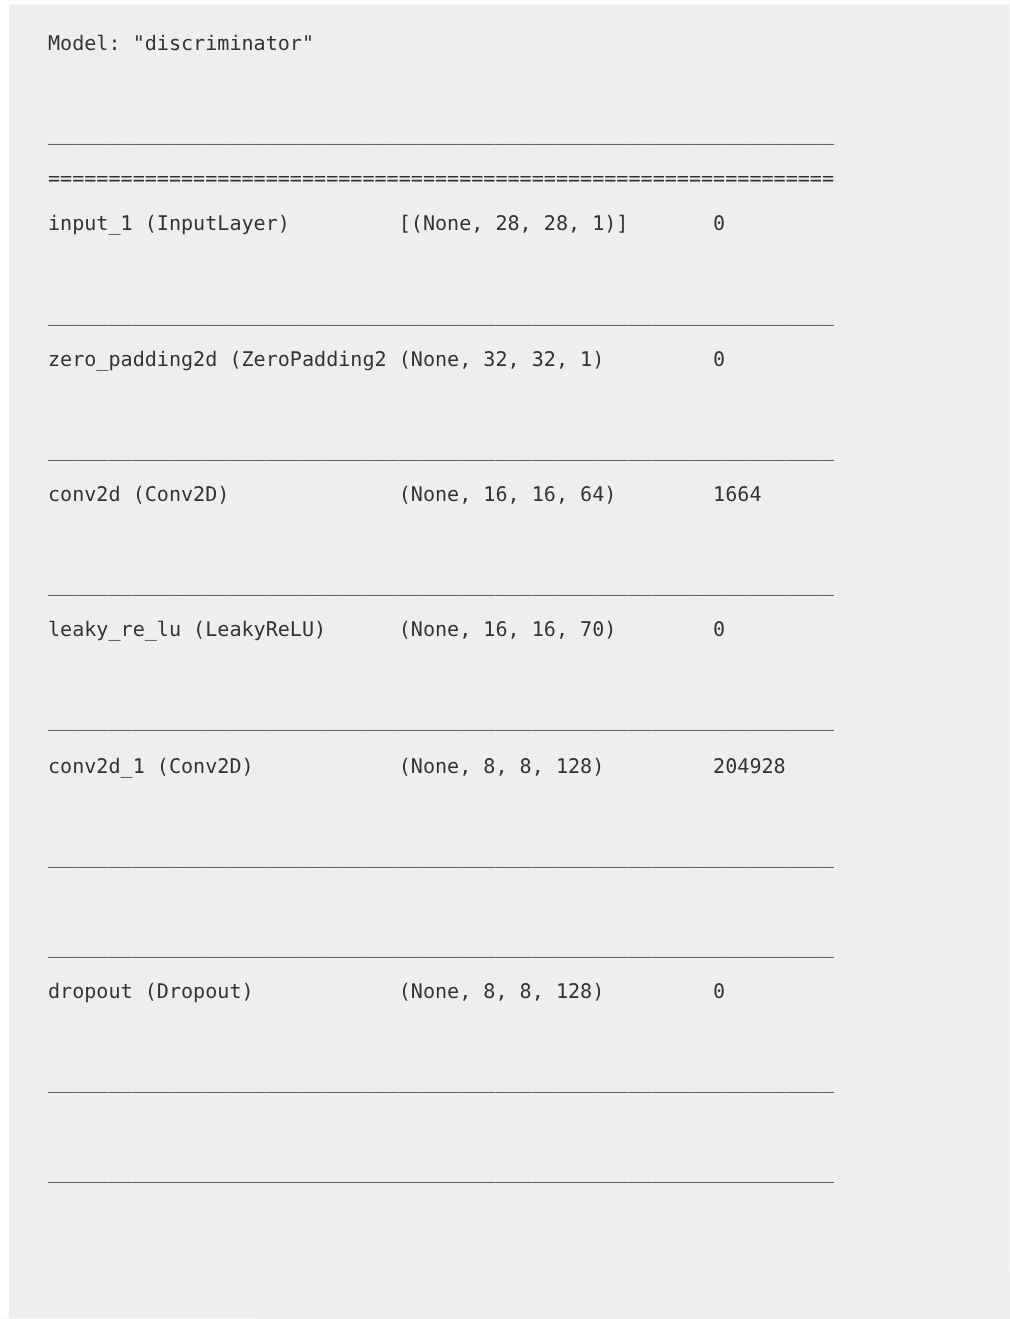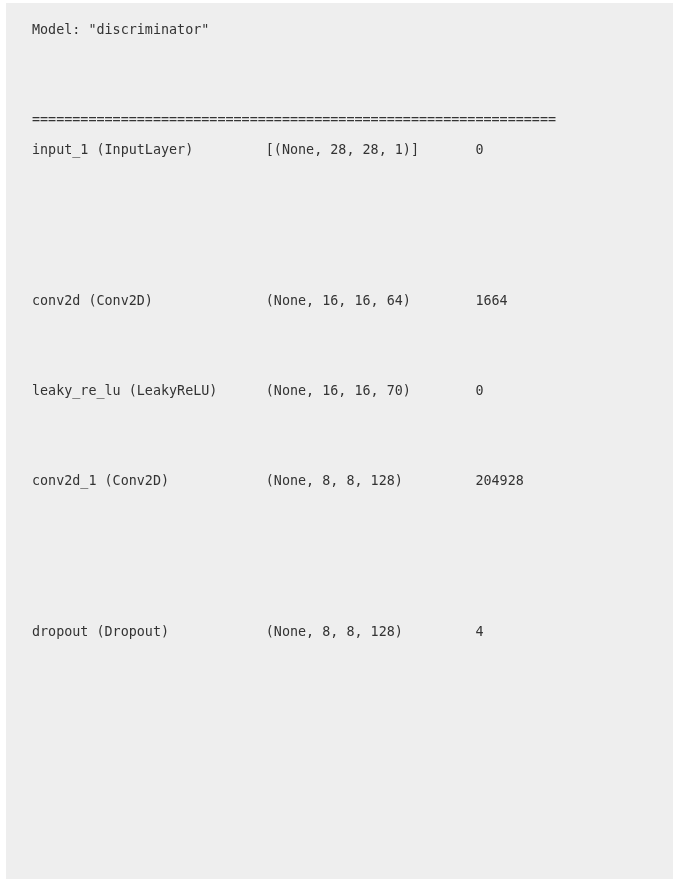--- a/index.html
+++ b/index.html
@@ -54,34 +54,35 @@
 <body>
 
 <div id="output-cell">
   <pre class="summary-pre"><span class="line">Model: "discriminator"</span>
 <span class="blank"></span>
 <span class="rule">_________________________________________________________________</span>
 <span class="rule">=================================================================</span>
 <span class="line">input_1 (InputLayer)         [(None, 28, 28, 1)]       0         </span>
 <span class="blank"></span>
 <span class="rule">_________________________________________________________________</span>
+<span class="line">zero_padding2d (ZeroPadding2 (None, 32, 32, 1)         0         </span>
 <span class="blank"></span>
 <span class="rule">_________________________________________________________________</span>
 <span class="line">conv2d (Conv2D)              (None, 16, 16, 64)        1664      </span>
 <span class="blank"></span>
 <span class="rule">_________________________________________________________________</span>
 <span class="line">leaky_re_lu (LeakyReLU)      (None, 16, 16, 70)        0         </span>
 <span class="blank"></span>
 <span class="rule">_________________________________________________________________</span>
 <span class="line">conv2d_1 (Conv2D)            (None, 8, 8, 128)         204928    </span>
 <span class="blank"></span>
 <span class="rule">_________________________________________________________________</span>
 <span class="blank"></span>
 <span class="rule">_________________________________________________________________</span>
-<span class="line">dropout (Dropout)            (None, 8, 8, 128)         4         </span>
+<span class="line">dropout (Dropout)            (None, 8, 8, 128)         0         </span>
 <span class="blank"></span>
 <span class="rule">_________________________________________________________________</span>
 <span class="blank"></span>
 <span class="rule">_________________________________________________________________</span>
 
 
 
 
 
 

